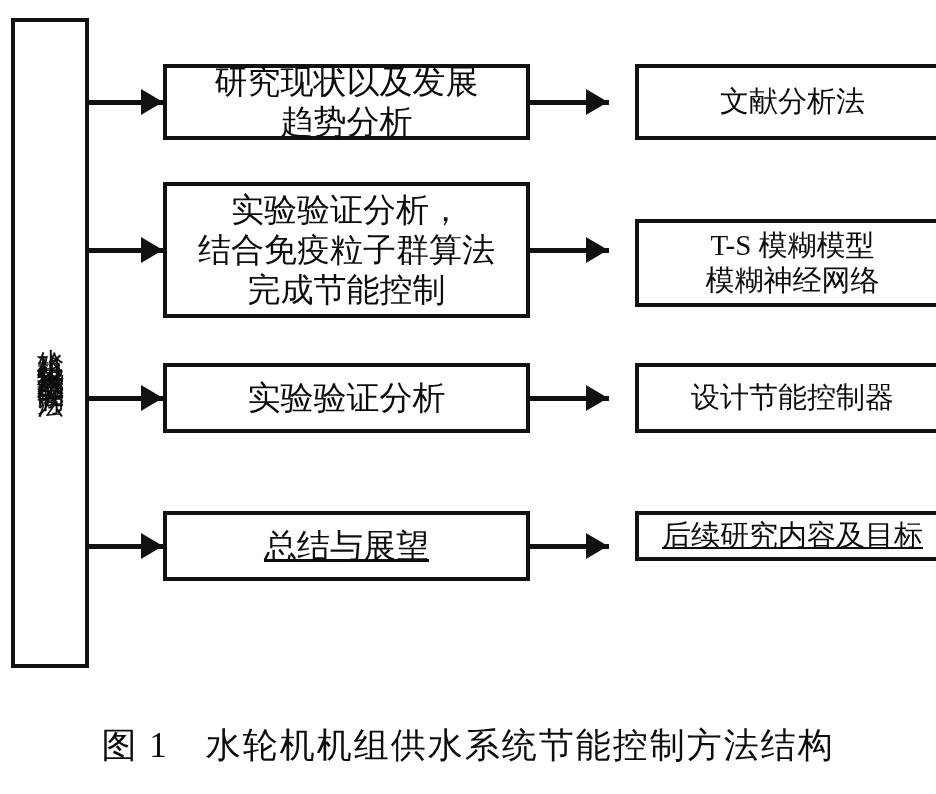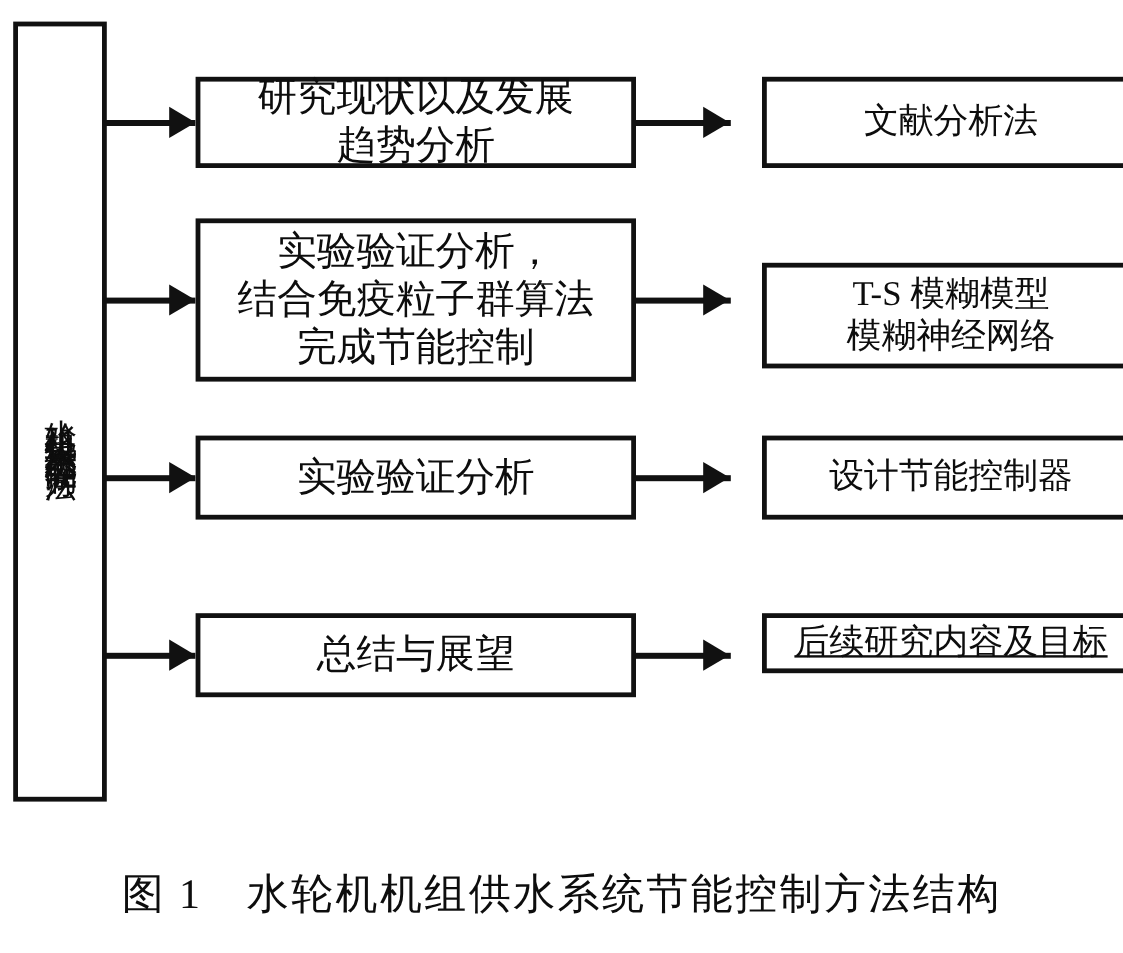--- a/index.html
+++ b/index.html
@@ -63,21 +63,21 @@
 
   
   .mid {
     left: 163px;
     width: 367px;
     font-size: 33px;
   }
   #mid-1 { top: 64px;  height: 76px; }
   #mid-2 { top: 182px; height: 136px; }
   #mid-3 { top: 363px; height: 70px; justify-content: center; }
-  #mid-4 { top: 511px; height: 70px; }
+  #mid-4 { top: 511px; height: 70px; text-decoration: underline; }
 
   
   .right {
     left: 608px;
     width: 315px;
     font-size: 29px;
     margin-left: 27px;
   }
   #right-1 { top: 64px;  height: 76px; }
   #right-2 { top: 219px; height: 88px; }

